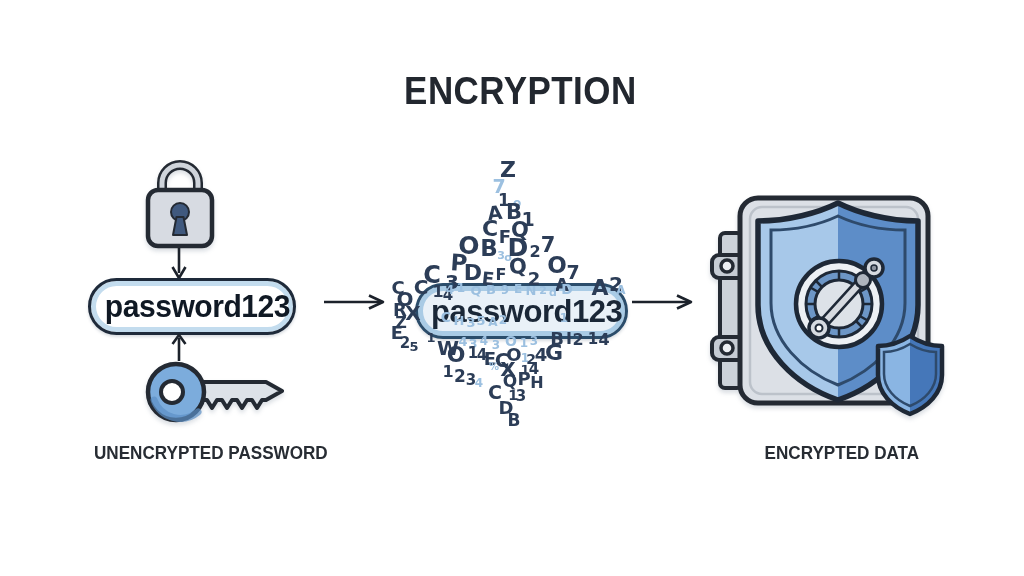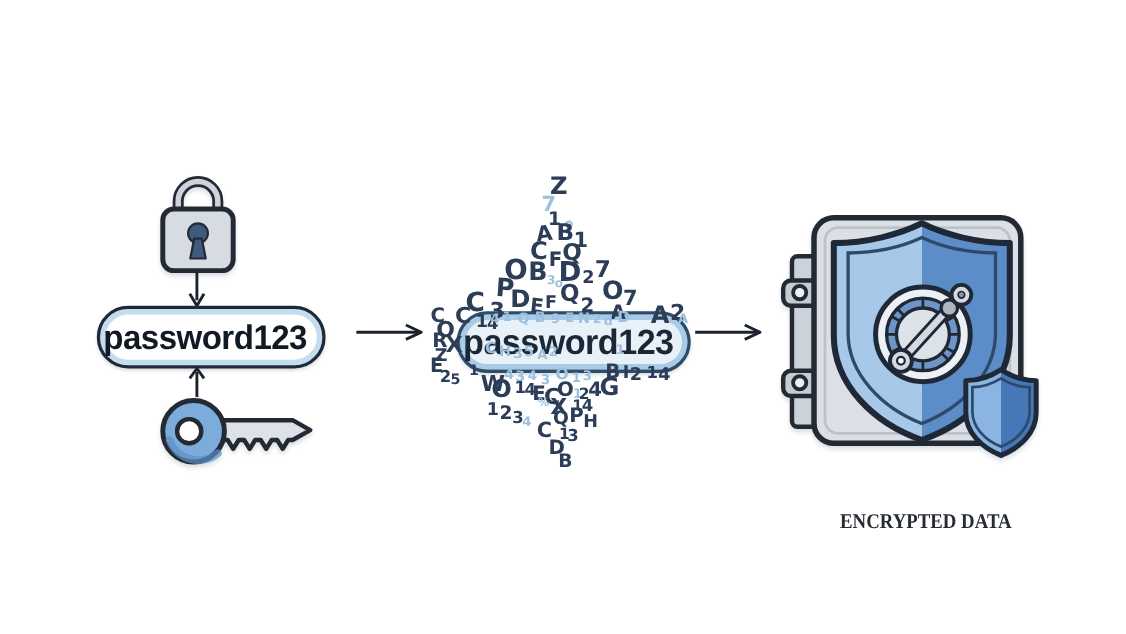--- a/index.html
+++ b/index.html
@@ -8,41 +8,44 @@
   .stage-canvas{position:relative;width:1024px;height:576px;background:#ffffff;}
   .abs{position:absolute;}
   .title{left:280px;top:70px;width:480px;text-align:center;
          font-size:38px;font-weight:bold;color:#22272f;letter-spacing:.5px;}
   .title span{display:inline-block;transform:scaleX(.92);}
   .stage-label{font-size:19px;font-weight:bold;color:#272c33;text-align:center;
                letter-spacing:0;white-space:nowrap;}
   .stage-label span{display:inline-block;transform:scaleX(.9);}
   .pill{border-radius:30px;border:3px solid #1e2a3a;background:#ffffff;
         box-shadow:inset 0 0 0 5px #c3dcee, 0 2px 3px rgba(40,60,90,.18);
-        display:flex;align-items:center;justify-content:flex-start;}
+        display:flex;align-items:center;justify-content:flex-end;}
   .pill-text{font-weight:bold;color:#101924;letter-spacing:-.5px;
              transform:scaleX(.97);white-space:nowrap;}
   .pill.left{left:88px;top:278px;width:202px;height:51px;}
   .pill.left .pill-text{font-size:31px;}
   .pill.mid{left:415px;top:283px;width:207px;height:50px;background:#e9f1f8;
             border-color:#2b4d6b;box-shadow:inset 0 0 0 5px #a9cbe5, 0 2px 3px rgba(40,60,90,.18);z-index:1;}
   .pill.mid .pill-text{font-size:32px;color:#1a2737;}
   .cloud{left:0;top:0;width:1024px;height:576px;z-index:3;pointer-events:none;}
   .cchar{position:absolute;font-weight:bold;line-height:1;
          font-family:"DejaVu Sans",sans-serif;transform:translate(-50%,-50%);}
   .cchar.dark{color:#2c3d57;}
   .cchar.light{color:#9cc0e0;}
   svg{display:block;overflow:visible;}
   .icon-shadow{filter:drop-shadow(0 3px 2px rgba(50,70,100,.18));}
 </style>
 </head>
 <body>
 
 <div class="stage-canvas">
 
+  <div class="abs title">
+    <span>ENCRYPTION</span>
+  </div>
 
   <div class="abs icon-shadow" style="left:140px;top:156px;width:80px;height:96px;">
     <svg width="80" height="96" viewBox="0 0 80 96">
       <path d="M 22 40 V 27 a 18 18 0 0 1 36 0 V 40" fill="none" stroke="#242a33" stroke-width="10" stroke-linecap="round"></path>
       <path d="M 22 40 V 27 a 18 18 0 0 1 36 0 V 40" fill="none" stroke="#cfd4db" stroke-width="5" stroke-linecap="round"></path>
       <rect x="8" y="34" width="64" height="56" rx="10" fill="#d7dbe2" stroke="#242a33" stroke-width="4.5"></rect>
       <circle cx="40" cy="56" r="9" fill="#40597e" stroke="#242a33" stroke-width="2"></circle>
       <path d="M 36.5 61 L 33 79 H 47 L 43.5 61 Z" fill="#40597e" stroke="#242a33" stroke-width="2" stroke-linejoin="round"></path>
     </svg>
   </div>
@@ -67,20 +70,23 @@
 
   <div class="abs icon-shadow" style="left:140px;top:358px;width:150px;height:72px;">
     <svg width="150" height="72" viewBox="0 0 150 72">
       <polygon points="60,24 126,24 142,33 126,42 122,42 117,50 112,42 107,42 102,50 97,42 92,42 87,50 82,42 77,42 72,50 67,42 60,42" fill="#dde2e8" stroke="#242a33" stroke-width="4" stroke-linejoin="round"></polygon>
       <circle cx="36" cy="34" r="28" fill="#7cacdc" stroke="#242a33" stroke-width="4.5"></circle>
       <path d="M 14 42 a 28 28 0 0 0 44 12" fill="none" stroke="#5d90c6" stroke-width="7" stroke-linecap="round" opacity=".7"></path>
       <circle cx="32" cy="34" r="11" fill="#ffffff" stroke="#242a33" stroke-width="4"></circle>
     </svg>
   </div>
 
+  <div class="abs stage-label" style="left:81px;top:442px;width:200px;">
+    <span>UNENCRYPTED PASSWORD</span>
+  </div>
 
   <div class="abs" style="left:322px;top:294px;">
     <svg width="72" height="16" viewBox="0 0 72 16">
       <path d="M2 8 H 58" fill="none" stroke="#1c222b" stroke-width="2.6"></path>
       <path d="M47 1.5 L61 8 L47 14.5" fill="none" stroke="#1c222b" stroke-width="2.6" stroke-linejoin="round"></path>
     </svg>
   </div>
 
   <div class="abs pill mid">
     <span class="pill-text">password123</span>
@@ -252,17 +258,17 @@
         <circle cx="119" cy="143" r="3.5" fill="#ffffff" stroke="#1e2836" stroke-width="2"></circle>
       </g>
 
       <g>
         <path d="M 210 151 C 201 157 189 161 178 161 L 178 190 C 178 208 192 222 210 229 C 228 222 242 208 242 190 L 242 161 C 231 161 219 157 210 151 Z" fill="url(#smallShieldGrad)" stroke="#1e2836" stroke-width="4.5" stroke-linejoin="round"></path>
         <path d="M 210 159 C 202 164 193 167 184 167 L 184 189 C 184 203 195 215 210 221 C 225 215 236 203 236 189 L 236 167 C 227 167 218 164 210 159 Z" fill="none" stroke="#2e4a6b" stroke-width="2.5"></path>
       </g>
     </svg>
   </div>
 
-  <div class="abs stage-label" style="left:742px;top:464px;width:200px;font-family:Liberation Serif, serif;">
+  <div class="abs stage-label" style="left:742px;top:442px;width:200px;">
     <span>ENCRYPTED DATA</span>
   </div>
 
 </div>
 
 </body></html>

